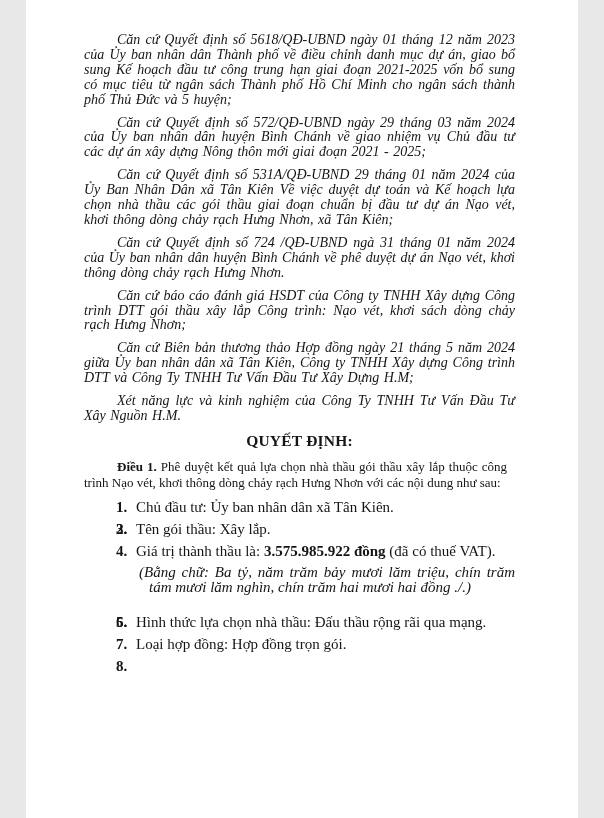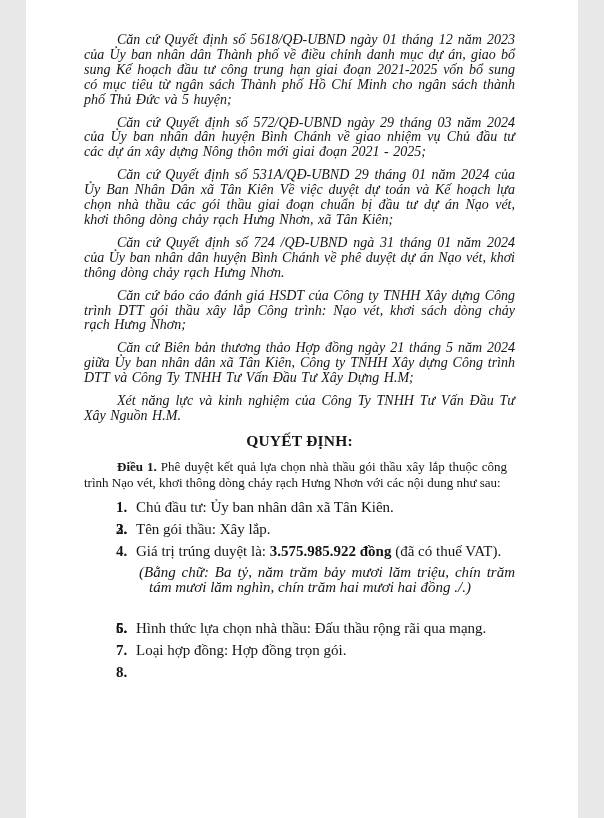--- a/index.html
+++ b/index.html
@@ -58,21 +58,21 @@
     font-weight: bold;
   }
   .item .amount { font-weight: bold; text-align: right; }
   .item-note {
     font-style: italic;
     font-size: 15px;
     line-height: 15.6px;
     text-align: justify;
     padding-left: 65px;
     text-indent: -10px;
-    margin: 0 0 24px 0;
+    margin: 0 0 18px 0;
   }
 </style>
 </head>
 <body>
 
 <div class="page">
 
   <section>
     <p class="cancu">Căn cứ Quyết định số 5618/QĐ-UBND ngày 01 tháng 12 năm 2023 của Ủy ban nhân dân Thành phố về điều chỉnh danh mục dự án, giao bổ sung Kế hoạch đầu tư công trung hạn giai đoạn 2021-2025 vốn bổ sung có mục tiêu từ ngân sách Thành phố Hồ Chí Minh cho ngân sách thành phố Thủ Đức và 5 huyện;</p>
     <p class="cancu">Căn cứ Quyết định số 572/QĐ-UBND ngày 29 tháng 03 năm 2024 của Ủy ban nhân dân huyện Bình Chánh về giao nhiệm vụ Chủ đầu tư các dự án xây dựng Nông thôn mới giai đoạn 2021 - 2025;</p>
@@ -100,21 +100,21 @@
     <div class="item">
       <span class="num">2.</span>
     </div>
 
     <div class="item">
       <span class="num">3.</span>
       <span>Tên gói thầu:  Xây lắp.</span>
     </div>
 
     <div class="item">
-      <span class="num">4.</span><span><span>Giá trị trúng duyệt là: </span><span class="amount">3.575.985.922 đồng</span><span> (đã có thuế VAT).</span></span>
+      <span class="num">4.</span><span><span>Giá trị thành thầu là: </span><span class="amount">3.575.985.922 đồng</span><span> (đã có thuế VAT).</span></span>
     </div>
     <div class="item-note">(Bằng chữ: Ba tỷ, năm trăm bảy mươi lăm triệu, chín trăm tám mươi lăm nghìn, chín trăm hai mươi hai đồng ./.)</div>
 
     <div class="item">
       <span class="num">5.</span>
     </div>
 
     <div class="item">
       <span class="num">6.</span>
       <span>Hình thức lựa chọn nhà thầu: Đấu thầu rộng rãi qua mạng.</span>

